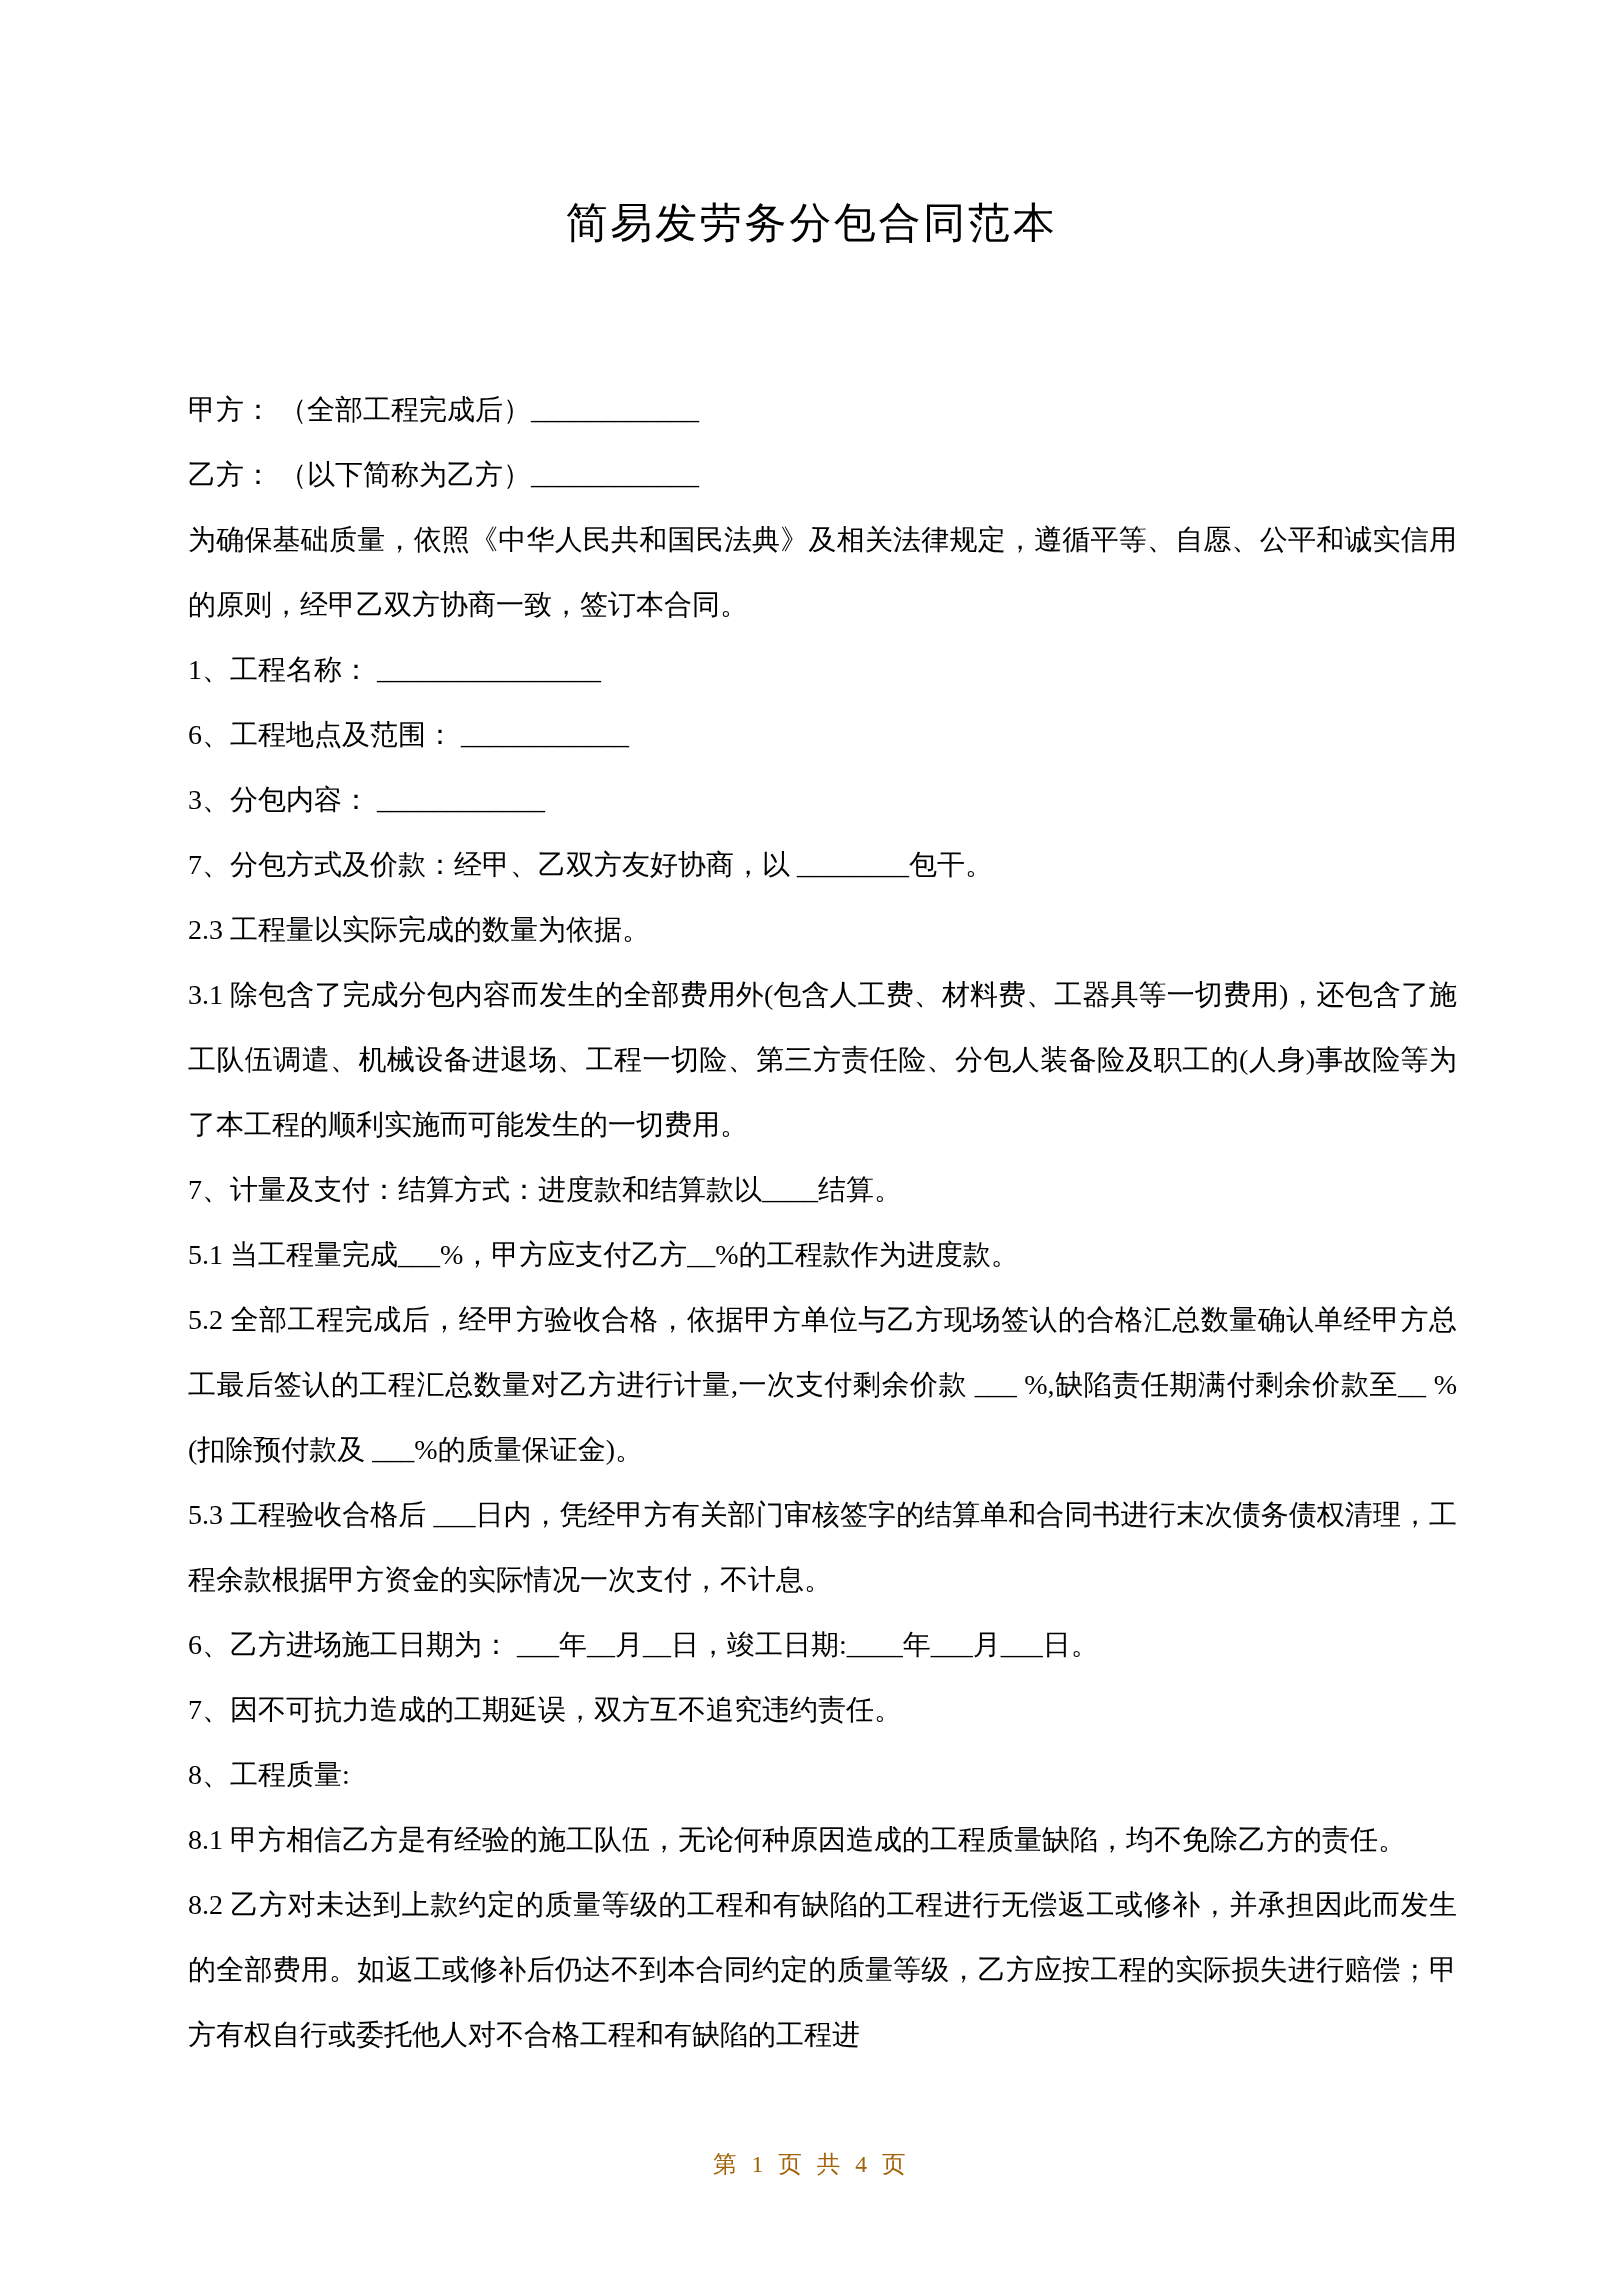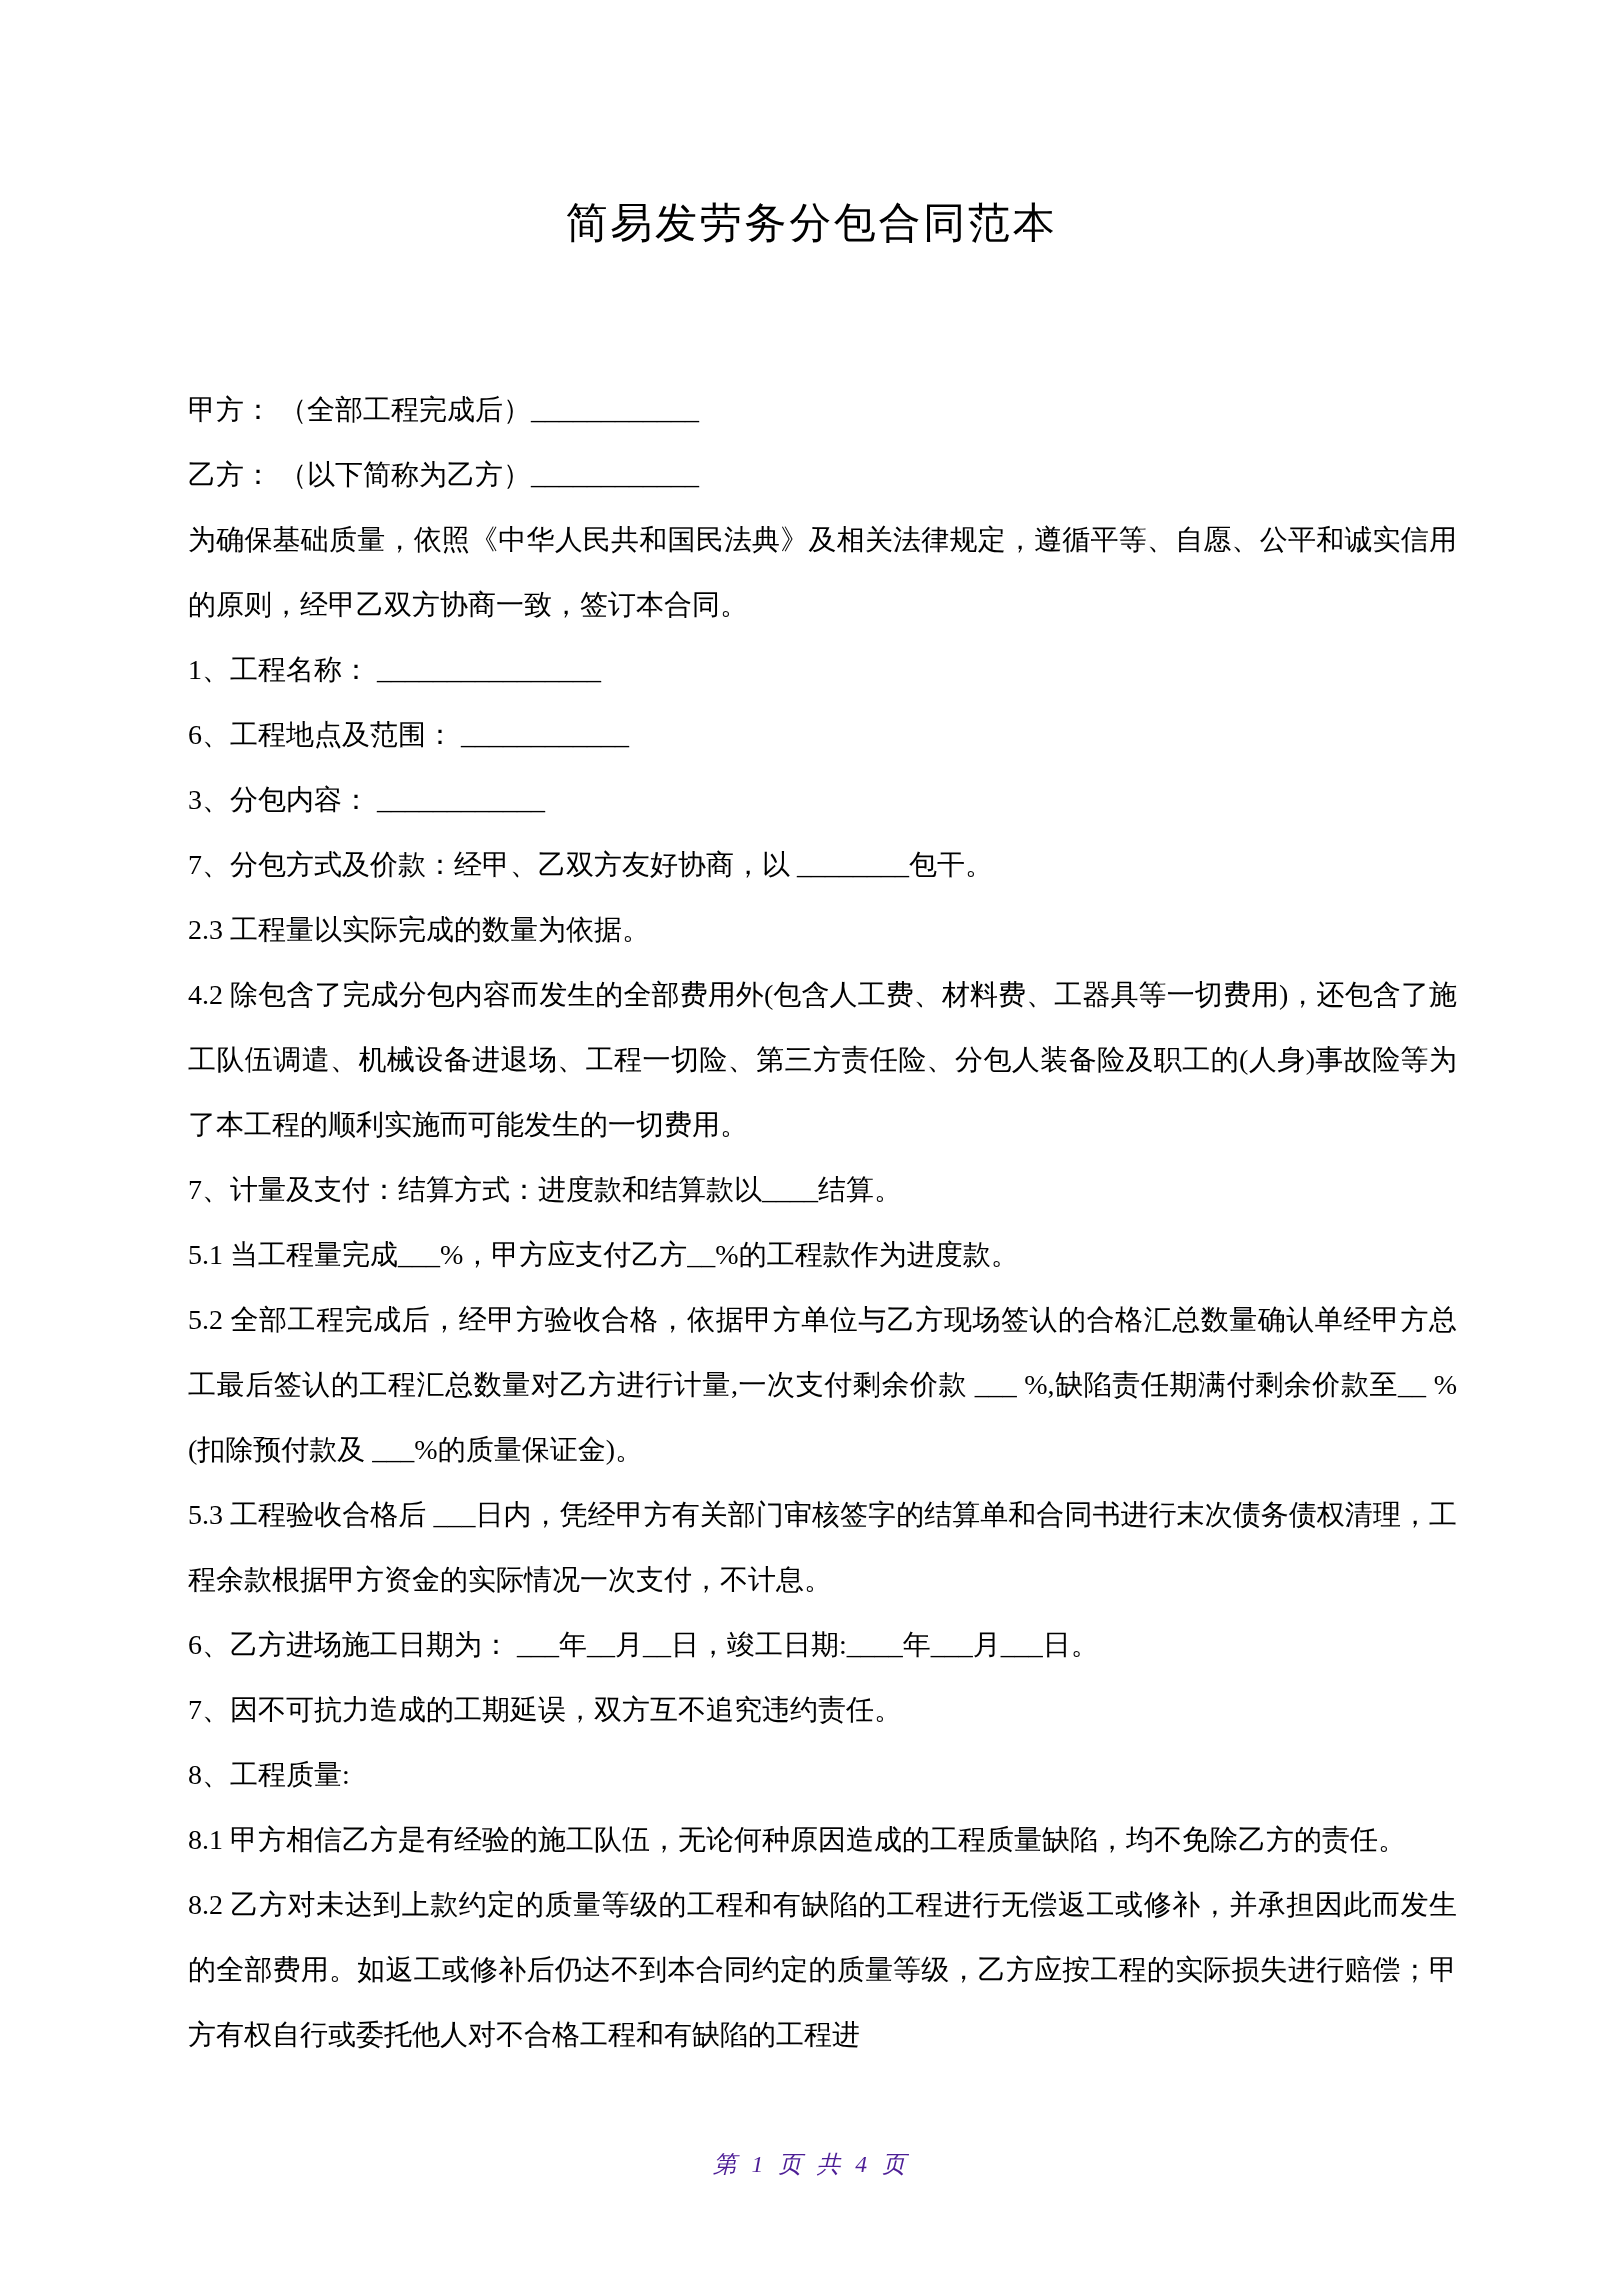--- a/index.html
+++ b/index.html
@@ -40,41 +40,40 @@
     margin: 0;
   }
   .doc-footer {
     position: absolute;
     bottom: 114px;
     left: 0;
     right: 0;
     text-align: center;
     font-size: 23.6px;
     letter-spacing: 4.5px;
-    color: #4c1d95;
-    font-style: italic;
+    color: #a16207;
   }
 </style>
 </head>
 <body>
 
 <div class="page">
 
   <h1 class="doc-title">简易发劳务分包合同范本</h1>
 
   <div class="doc-content">
     <p>甲方：  （全部工程完成后）____________</p>
     <p>乙方：  （以下简称为乙方）____________</p>
     <p>为确保基础质量，依照《中华人民共和国民法典》及相关法律规定，遵循平等、自愿、公平和诚实信用的原则，经甲乙双方协商一致，签订本合同。</p>
     <p>1、工程名称：  ________________</p>
     <p>6、工程地点及范围：  ____________</p>
     <p>3、分包内容：  ____________</p>
     <p>7、分包方式及价款：经甲、乙双方友好协商，以  ________包干。</p>
     <p>2.3 工程量以实际完成的数量为依据。</p>
-    <p>4.2 除包含了完成分包内容而发生的全部费用外(包含人工费、材料费、工器具等一切费用)，还包含了施工队伍调遣、机械设备进退场、工程一切险、第三方责任险、分包人装备险及职工的(人身)事故险等为了本工程的顺利实施而可能发生的一切费用。</p>
+    <p>3.1 除包含了完成分包内容而发生的全部费用外(包含人工费、材料费、工器具等一切费用)，还包含了施工队伍调遣、机械设备进退场、工程一切险、第三方责任险、分包人装备险及职工的(人身)事故险等为了本工程的顺利实施而可能发生的一切费用。</p>
     <p>7、计量及支付：结算方式：进度款和结算款以____结算。</p>
     <p>5.1 当工程量完成___%，甲方应支付乙方__%的工程款作为进度款。</p>
     <p>5.2 全部工程完成后，经甲方验收合格，依据甲方单位与乙方现场签认的合格汇总数量确认单经甲方总工最后签认的工程汇总数量对乙方进行计量,一次支付剩余价款  ___ %,缺陷责任期满付剩余价款至__ %(扣除预付款及  ___%的质量保证金)。</p>
     <p>5.3 工程验收合格后  ___日内，凭经甲方有关部门审核签字的结算单和合同书进行末次债务债权清理，工程余款根据甲方资金的实际情况一次支付，不计息。</p>
     <p>6、乙方进场施工日期为：  ___年__月__日，竣工日期:____年___月___日。</p>
     <p>7、因不可抗力造成的工期延误，双方互不追究违约责任。</p>
     <p>8、工程质量:</p>
     <p>8.1 甲方相信乙方是有经验的施工队伍，无论何种原因造成的工程质量缺陷，均不免除乙方的责任。</p>
     <p>8.2 乙方对未达到上款约定的质量等级的工程和有缺陷的工程进行无偿返工或修补，并承担因此而发生的全部费用。如返工或修补后仍达不到本合同约定的质量等级，乙方应按工程的实际损失进行赔偿；甲方有权自行或委托他人对不合格工程和有缺陷的工程进</p>
   </div>

